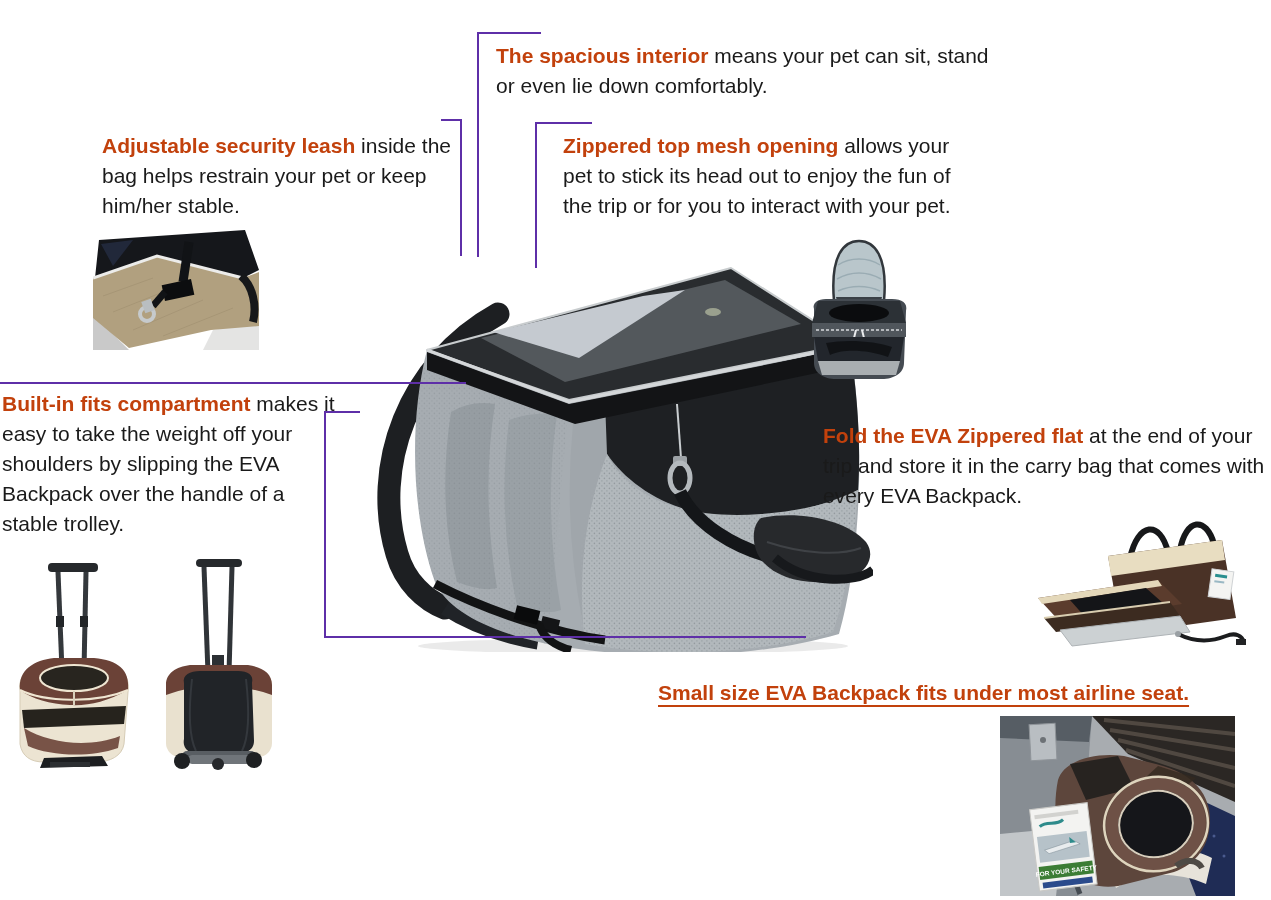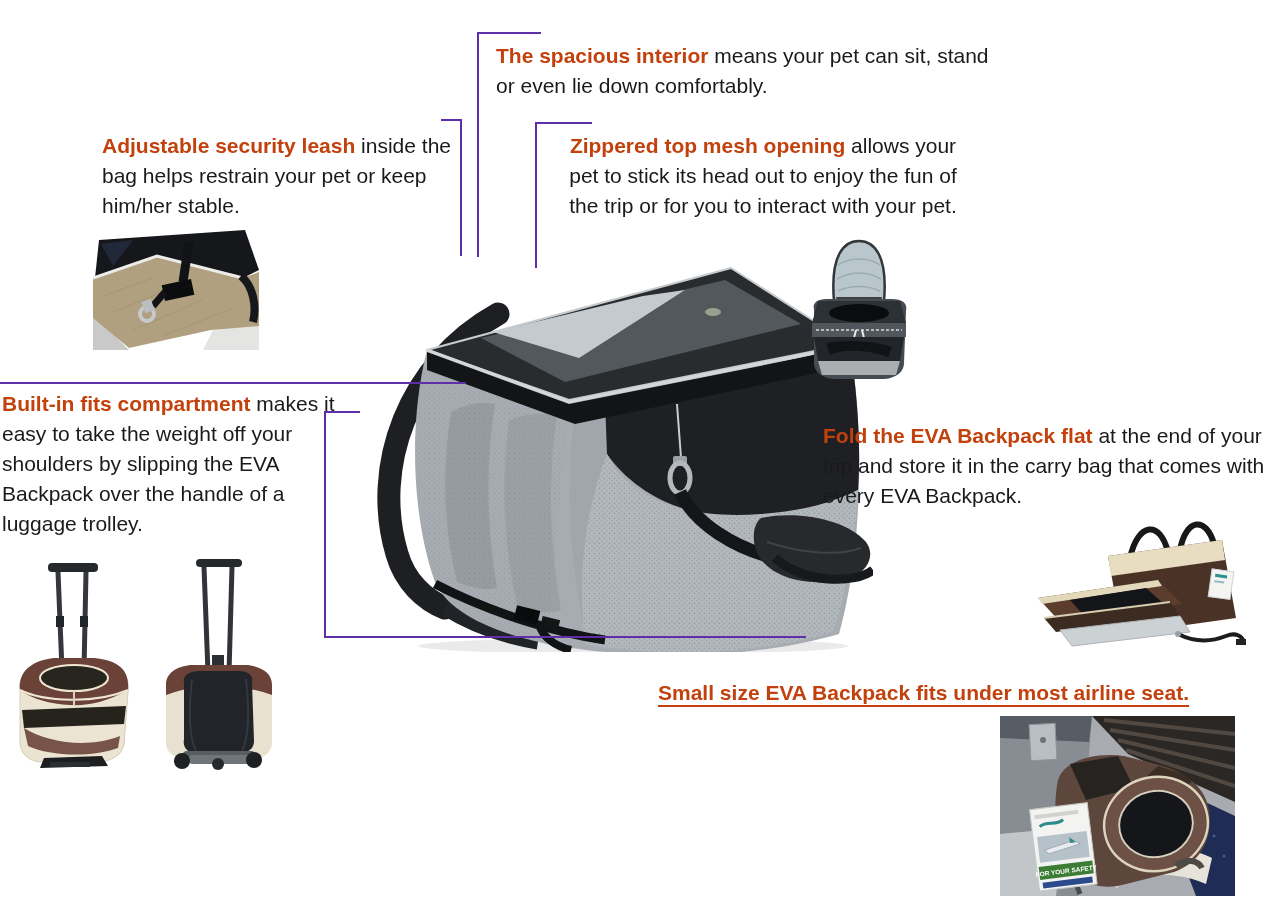--- a/index.html
+++ b/index.html
@@ -242,22 +242,22 @@
       <polyline points="592,123 536,123 536,268"></polyline>
       <polyline points="0,383 466,383"></polyline>
       <polyline points="360,412 325,412 325,637 806,637"></polyline>
     </g>
   </svg>
 
   <div class="callout" style="left:496px;top:41px;width:500px;"><span class="ch">The spacious interior</span><span class="cb"> means your pet can sit, stand or even lie down comfortably.</span></div>
 
   <div class="callout" style="left:102px;top:131px;width:368px;"><span class="ch">Adjustable security leash</span><span class="cb"> inside the bag helps restrain your pet or keep him/her stable.</span></div>
 
-  <div class="callout" style="left:563px;top:131px;width:400px;text-align:center;"><span class="ch">Zippered top mesh opening</span><span class="cb"> allows your pet to stick its head out to enjoy the fun of the trip or for you to interact with your pet.</span></div>
-
-  <div class="callout" style="left:2px;top:389px;width:336px;"><span class="ch">Built-in fits compartment</span><span class="cb"> makes it easy to take the weight off your shoulders by slipping the EVA Backpack over the handle of a luggage trolley.</span></div>
-
-  <div class="callout" style="left:823px;top:421px;width:452px;"><span class="ch">Fold the EVA Backpack flat</span><span class="cb"> at the end of your trip and store it in the carry bag that comes with every EVA Backpack.</span></div>
+  <div class="callout" style="left:563px;top:131px;width:400px;"><span class="ch">Zippered top mesh opening</span><span class="cb"> allows your pet to stick its head out to enjoy the fun of the trip or for you to interact with your pet.</span></div>
+
+  <div class="callout" style="left:2px;top:389px;width:336px;"><span class="ch">Built-in fits compartment</span><span class="cb"> makes it easy to take the weight off your shoulders by slipping the EVA Backpack over the handle of a stable trolley.</span></div>
+
+  <div class="callout" style="left:823px;top:421px;width:452px;"><span class="ch">Fold the EVA Zippered flat</span><span class="cb"> at the end of your trip and store it in the carry bag that comes with every EVA Backpack.</span></div>
 
 
   <div class="callout u" style="left:658px;top:678px;"><span class="ch">Small size EVA Backpack fits under most airline seat.</span></div>
 
 </div>
 
 </body></html>

